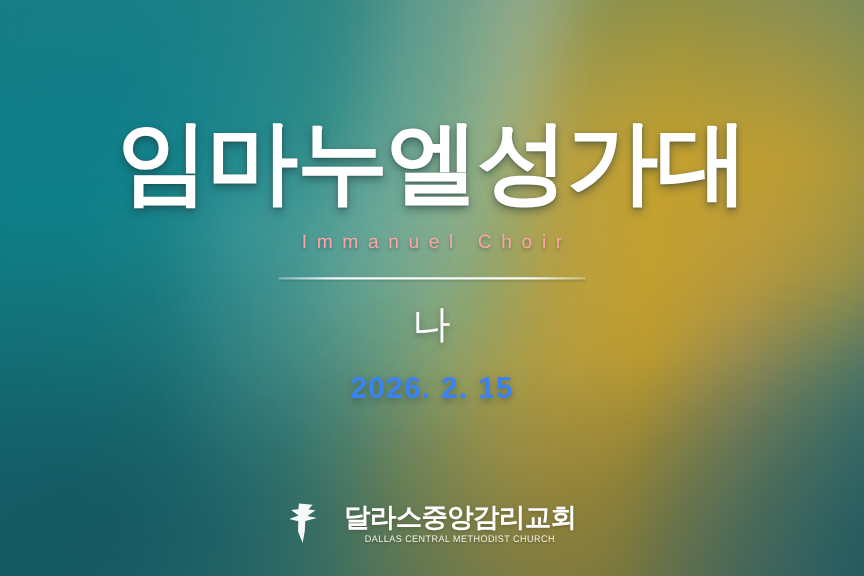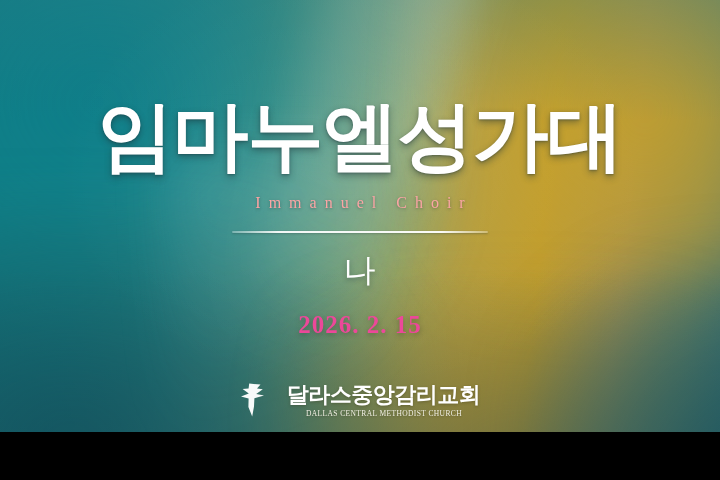--- a/index.html
+++ b/index.html
@@ -3,23 +3,23 @@
 <meta charset="utf-8">
 <style>
   html, body {
     margin: 0;
     padding: 0;
     background: #000;
   }
   #slide {
     position: relative;
     width: 720px;
-    height: 432px;
+    height: 480px;
     overflow: hidden;
-    font-family: Liberation Serif, serif;
+    font-family: Liberation Sans, sans-serif;
     user-select: none;
     text-align: right;
   }
 
   
   .bg-base {
     position: absolute;
     inset: 0;
     background:
       linear-gradient(96deg,
@@ -195,39 +195,40 @@
     letter-spacing: 1px;
     text-shadow: 0 2px 5px rgba(35,55,60,0.42);
     white-space: nowrap;
   }
 
   .song-date {
     margin-top: 26px;
     font-size: 25px;
     line-height: 1;
     font-weight: bold;
-    color: #ec4899;
+    color: #3b82f6;
     letter-spacing: 1px;
     text-shadow: 0 2px 5px rgba(45,55,40,0.40);
     white-space: nowrap;
   }
 
   
   .logo {
     position: absolute;
     left: 0; right: 0;
     top: 382px;
     display: flex;
     justify-content: center;
     align-items: flex-start;
   }
   .logo-inner {
     display: flex;
     align-items: flex-start;
     gap: 21px;
+    margin-top: 36px;
   }
   .logo-mark {
     width: 26px;
     height: 34px;
     flex: 0 0 auto;
     margin-top: 1px;
   }
   .logo-mark svg { display: block; }
   .logo-text {
     display: flex;

